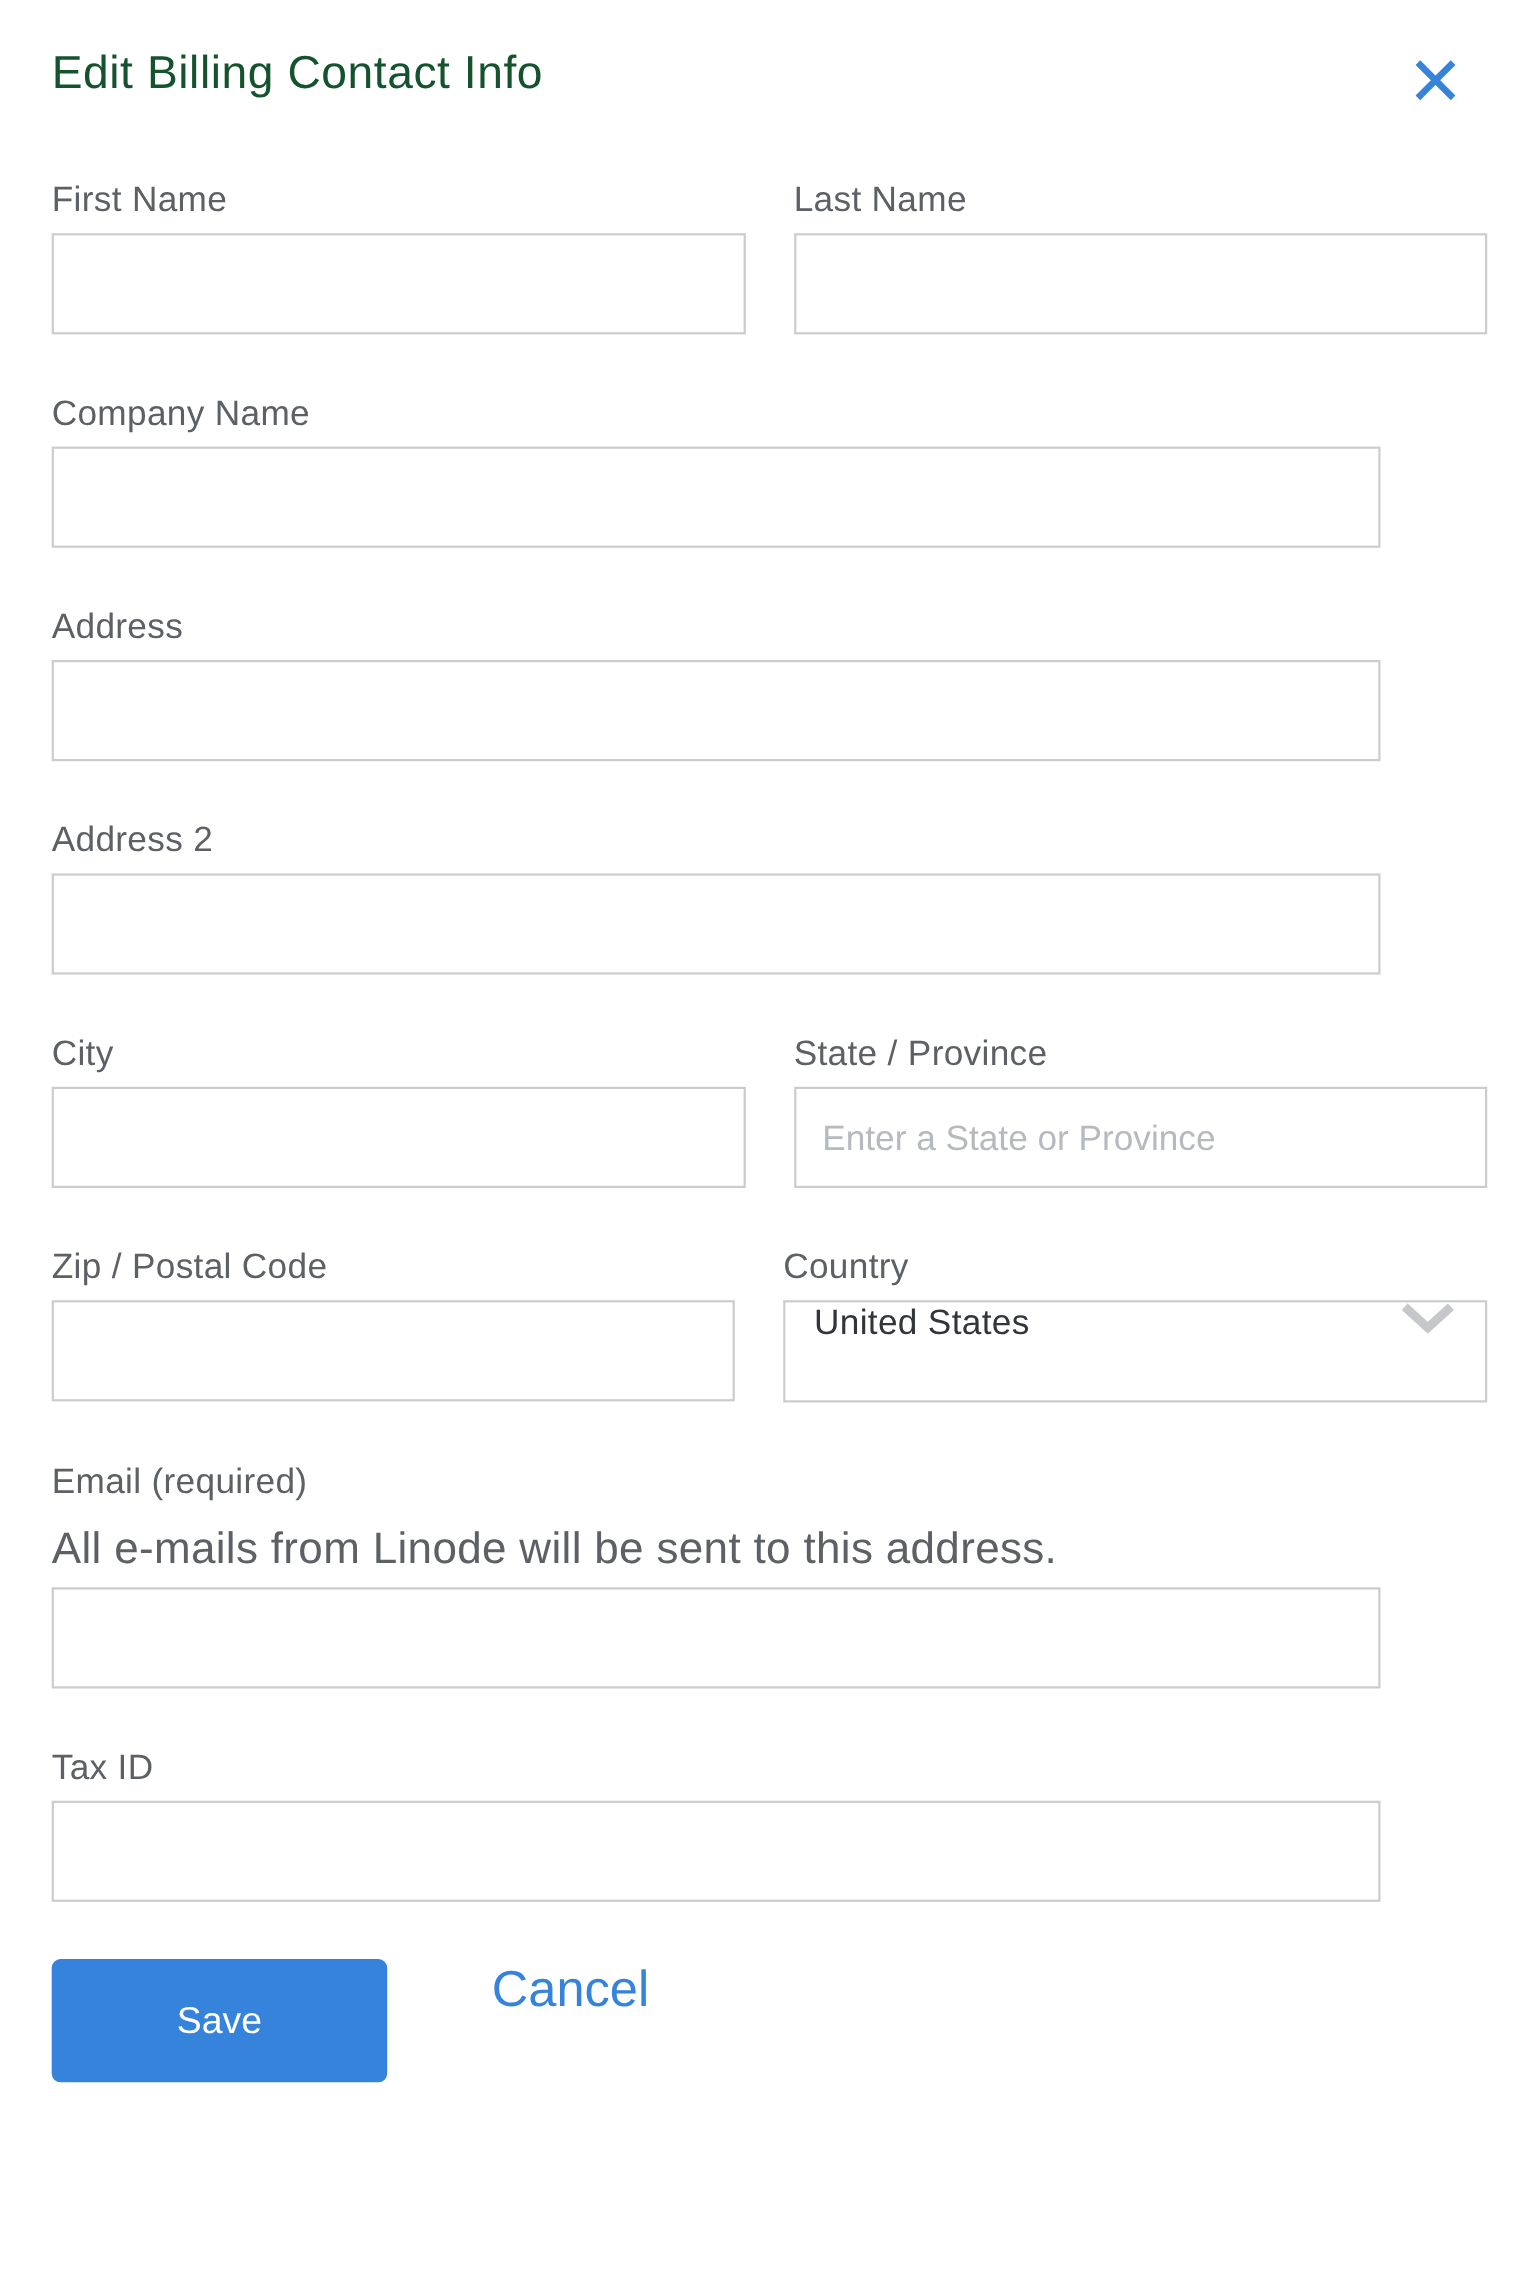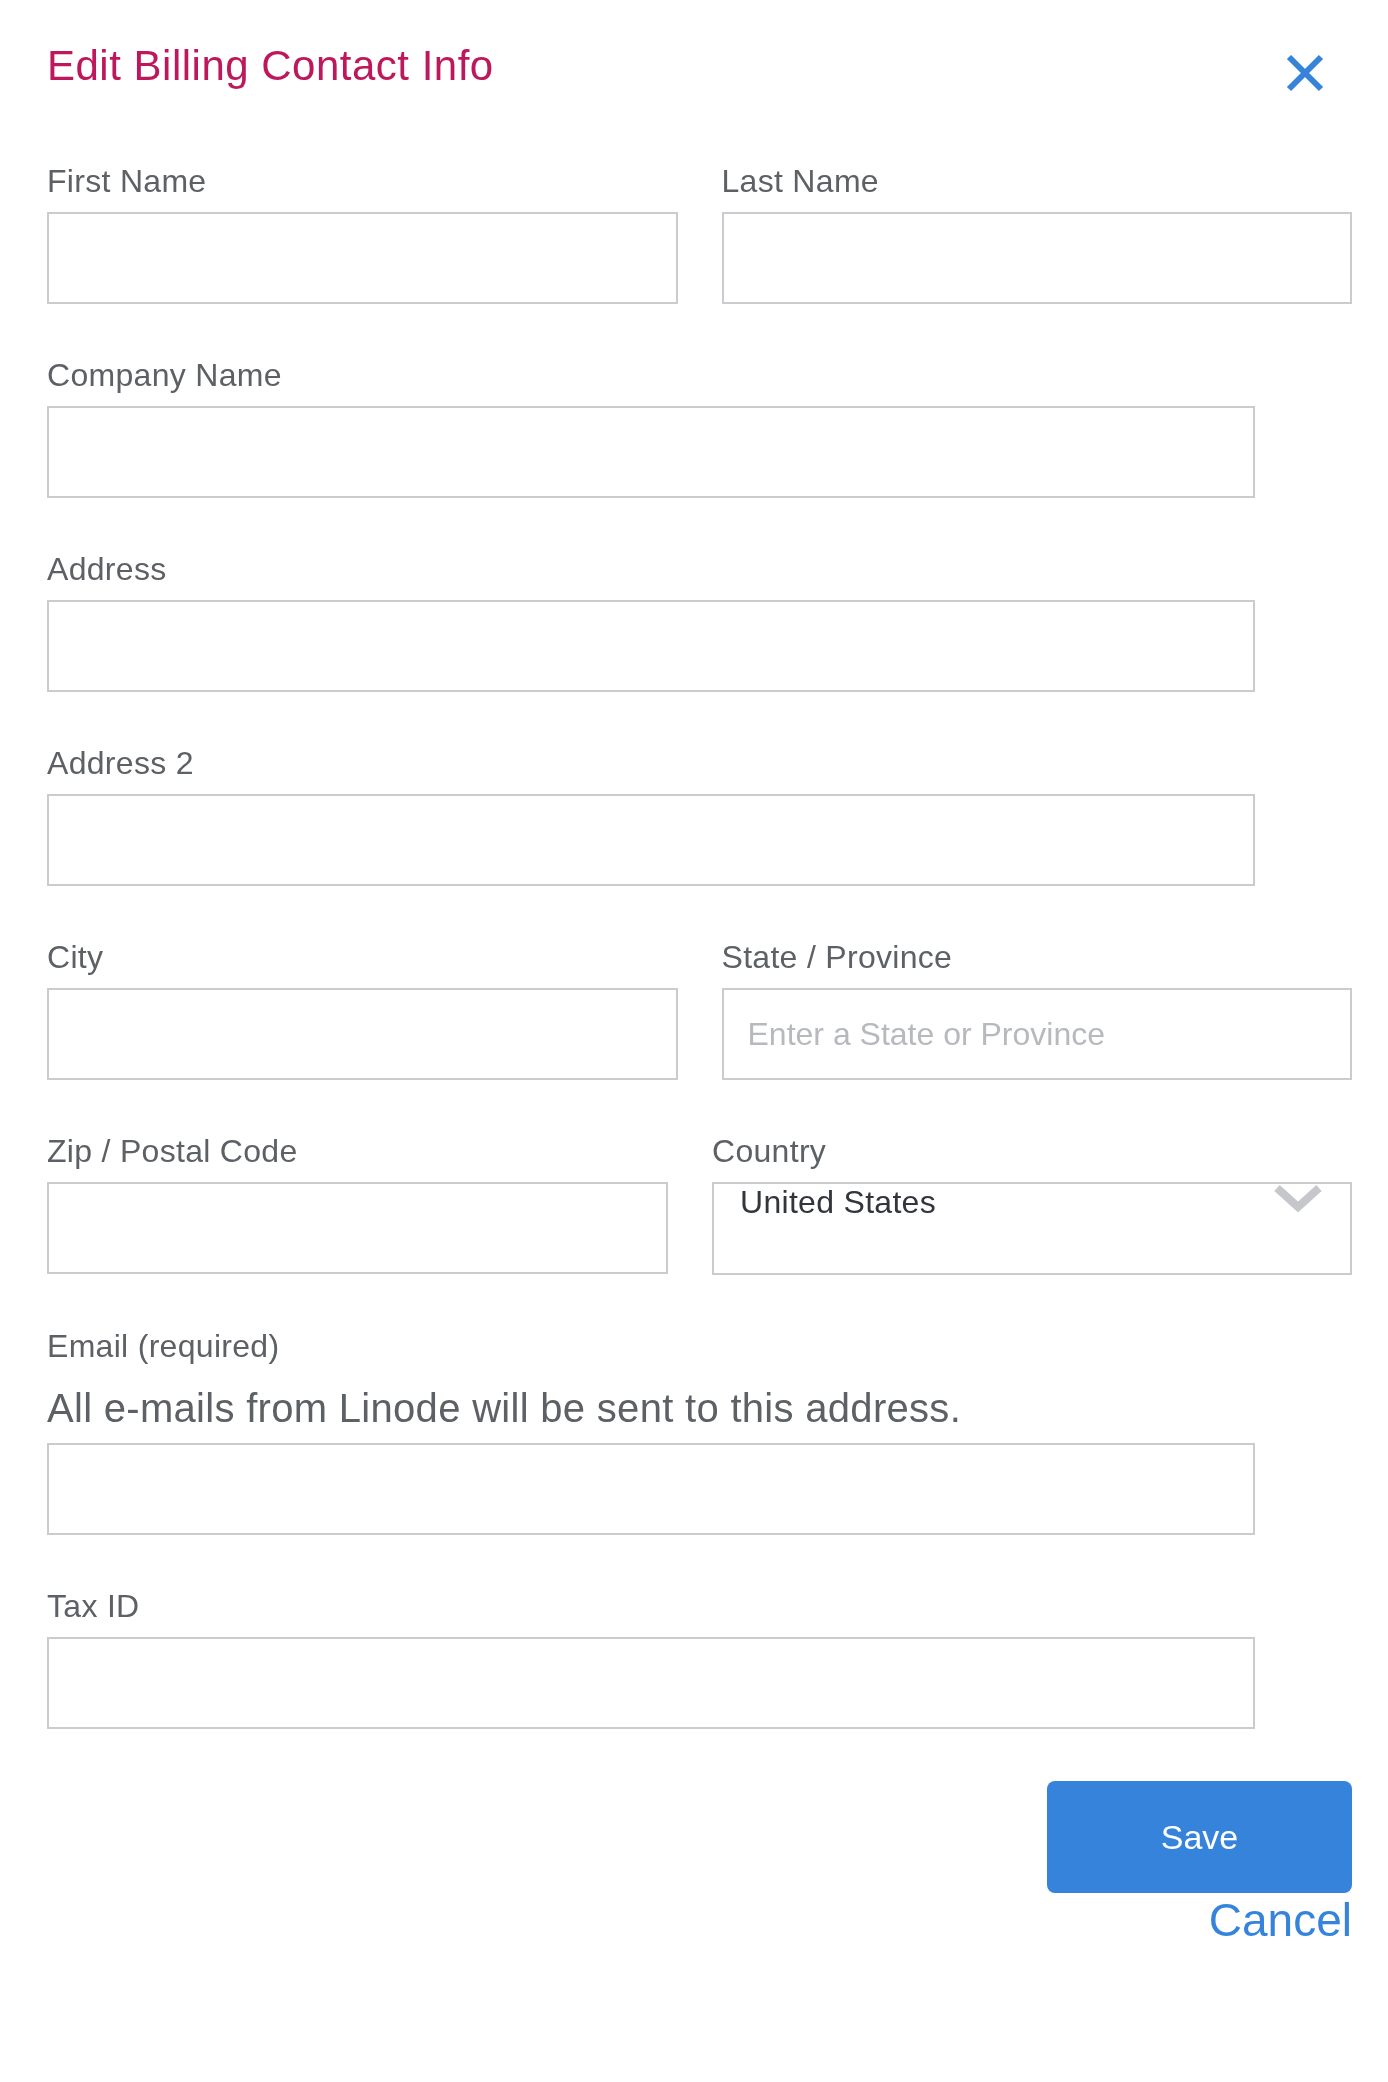--- a/index.html
+++ b/index.html
@@ -22,21 +22,21 @@
   }
   .header {
     display: flex;
     justify-content: space-between;
     align-items: flex-start;
   }
   .title {
     margin: 0;
     font-size: 42px;
     font-weight: 400;
-    color: #be185d;
+    color: #14532d;
     line-height: 1.15;
     letter-spacing: 0.5px;
     text-align: center;
   }
   .close-btn {
     background: none;
     border: none;
     padding: 4px;
     margin: 4px 20px 0 0;
     cursor: pointer;
@@ -95,22 +95,21 @@
   .helper-text {
     font-size: 40px;
     color: #5d6165;
     line-height: 38px;
     margin: 24px 0 16px 0;
     letter-spacing: 0.3px;
   }
   .actions {
     margin-top: 52px;
     display: flex;
-    align-items: flex-end;
-    flex-direction: column;
+    align-items: flex-start;
   }
   .save-btn {
     width: 305px;
     height: 112px;
     background: #3683dc;
     color: #ffffff;
     border: none;
     border-radius: 8px;
     font-family: "Liberation Sans", sans-serif;
     font-size: 34px;

